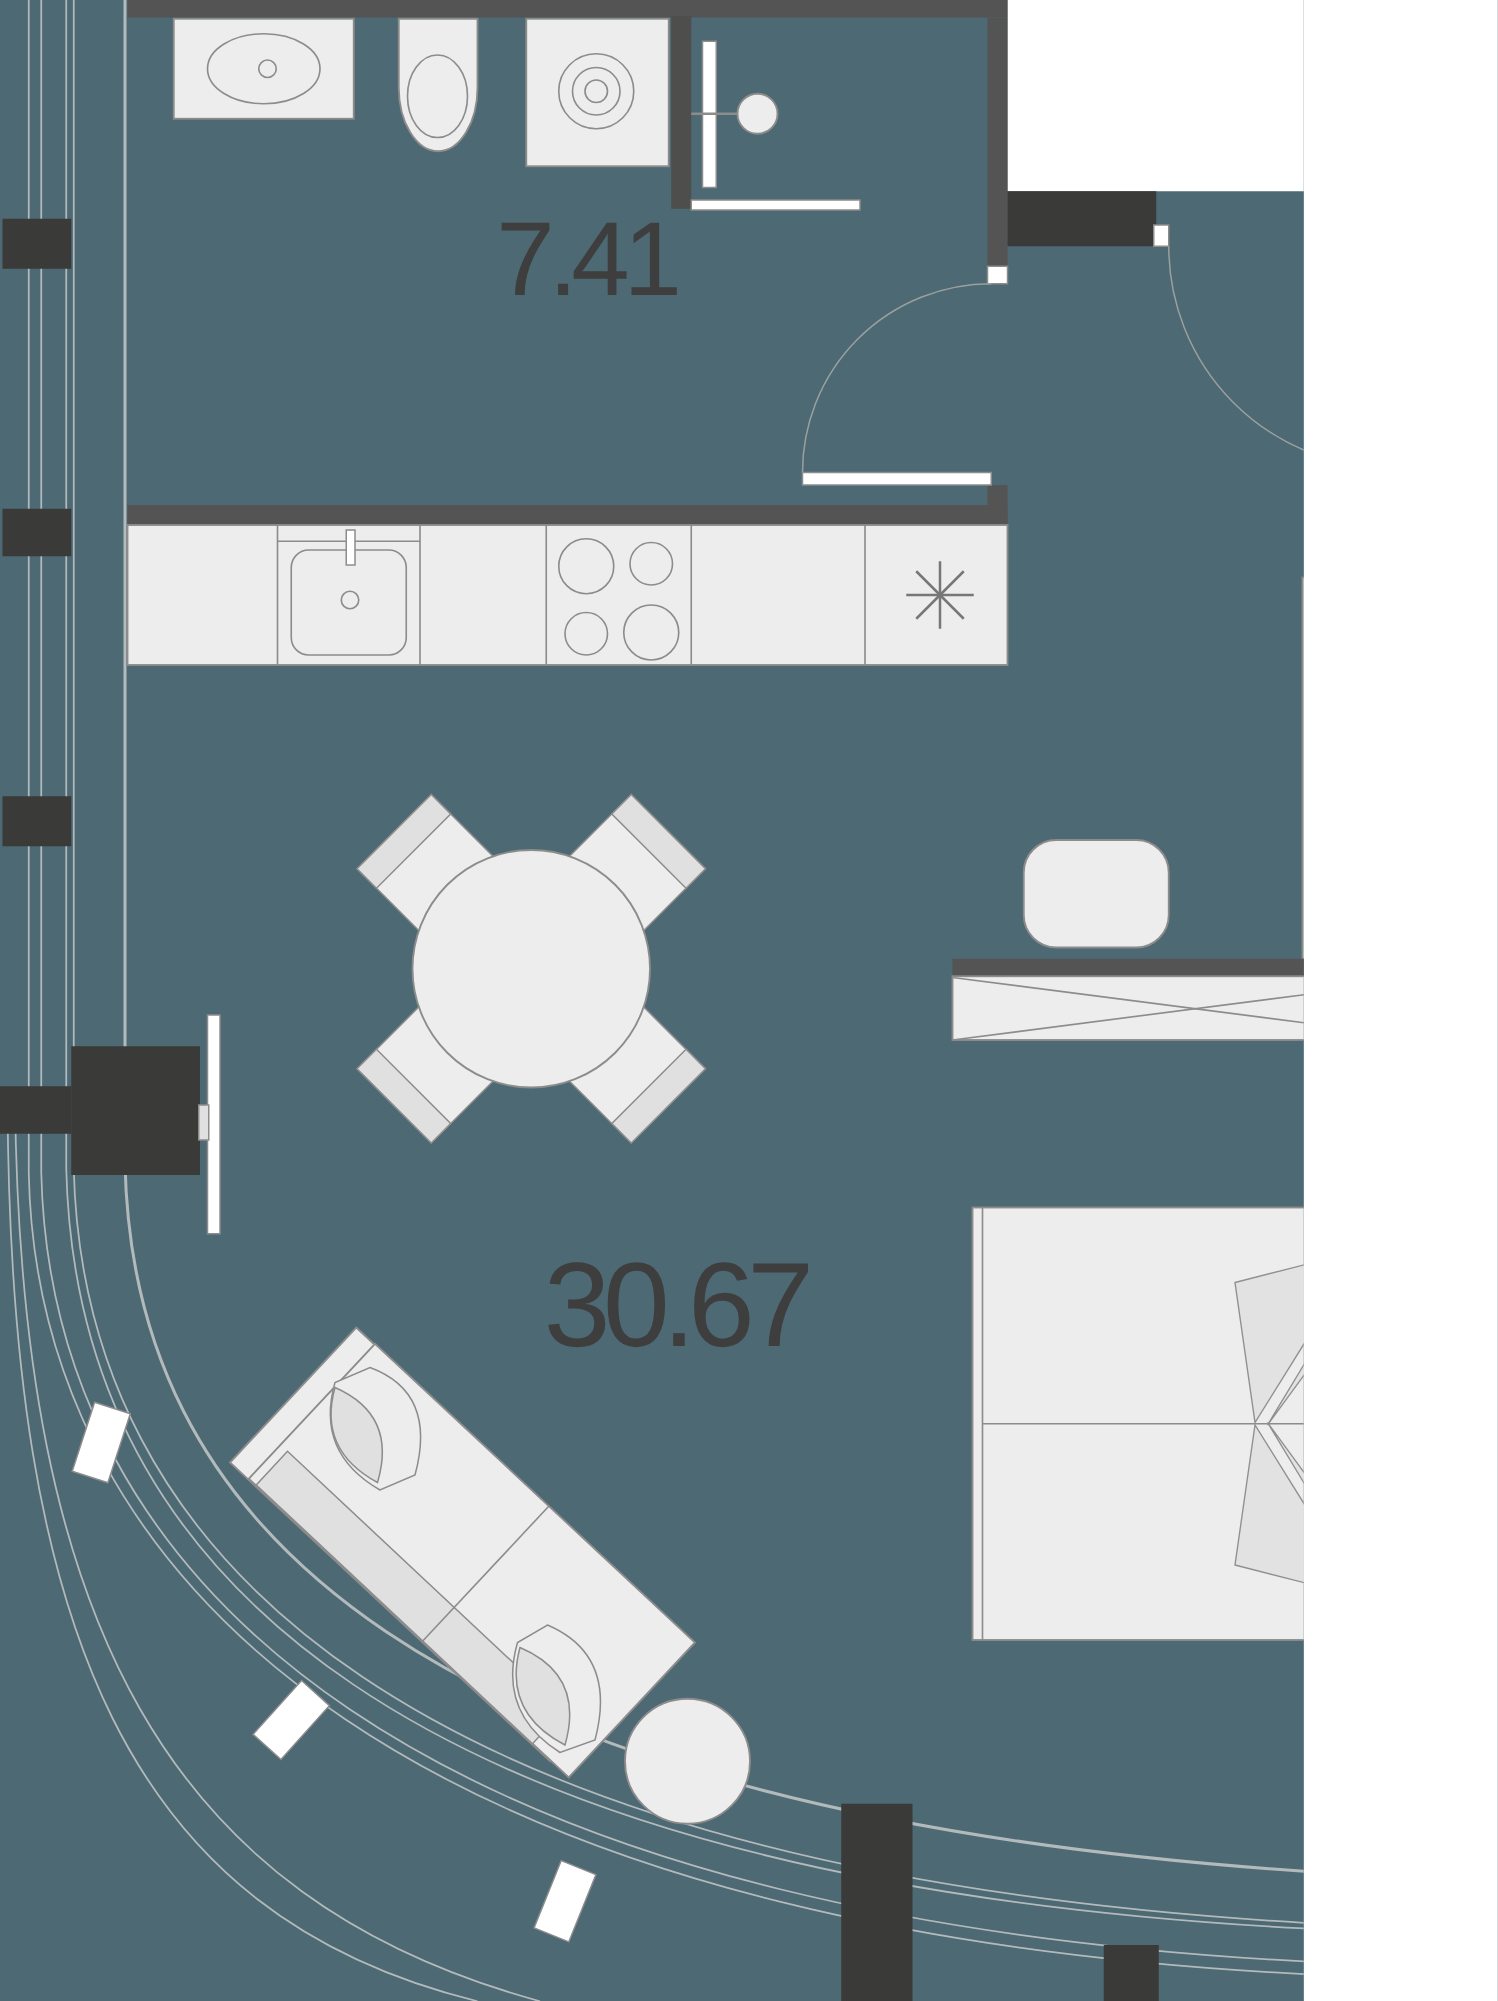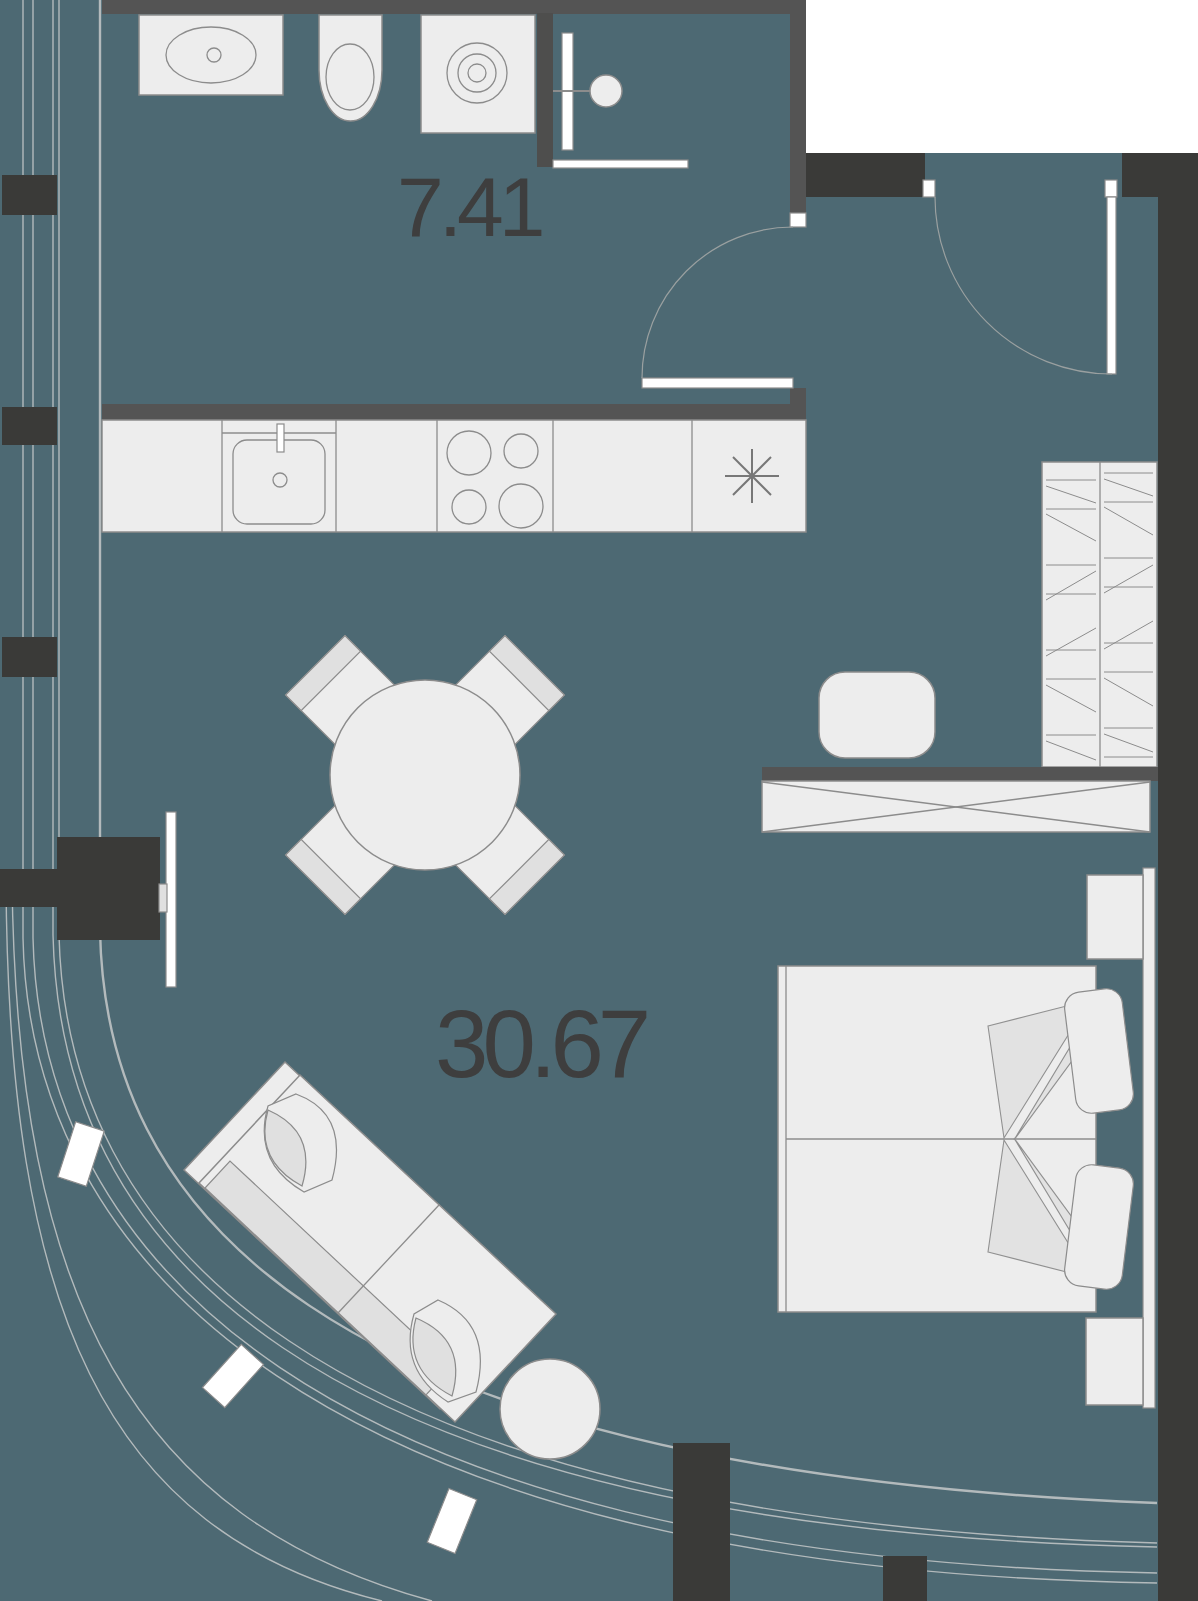--- a/index.html
+++ b/index.html
@@ -1,16 +1,16 @@
 <!DOCTYPE html>
 <html><head>
 <meta charset="utf-8">
 <style>
   html,body{margin:0;padding:0;background:#ffffff;}
-  #stage{position:relative;width:1198px;height:1601px;overflow:hidden;background:#7dd3fc;}
+  #stage{position:relative;width:1043px;height:1601px;overflow:hidden;background:#7dd3fc;}
   svg{display:block;}
   .area-label{font-family:"Liberation Sans","DejaVu Sans",sans-serif;fill:#3e3e3e;font-weight:400;}
   .furn{fill:#ededed;stroke:#8c8c8c;stroke-width:1.5;}
   .furnthin{fill:#ededed;stroke:#8c8c8c;stroke-width:1.2;}
   .whitebit{fill:#ffffff;stroke:#8c8c8c;stroke-width:1.2;}
   .lineg{stroke:#8c8c8c;stroke-width:1.3;fill:none;}
   .band{fill:#e0e0e0;stroke:#8c8c8c;stroke-width:1.2;}
   .walldark{fill:#3a3a38;}
   .wallgray{fill:#545454;}
   .glaze{stroke:#b3babc;stroke-width:1.4;fill:none;}

